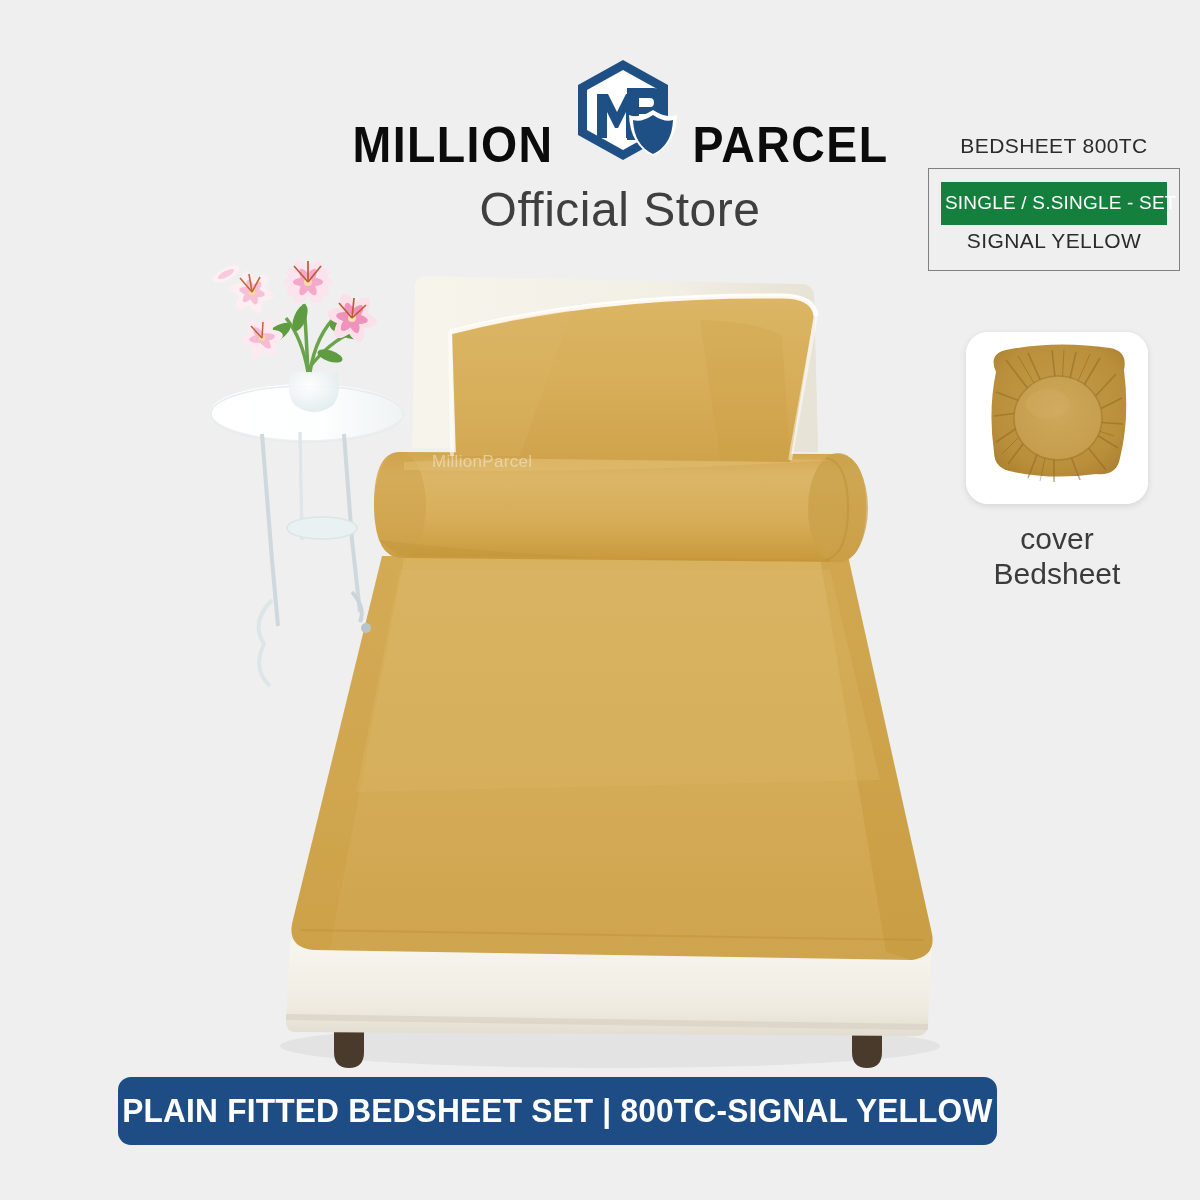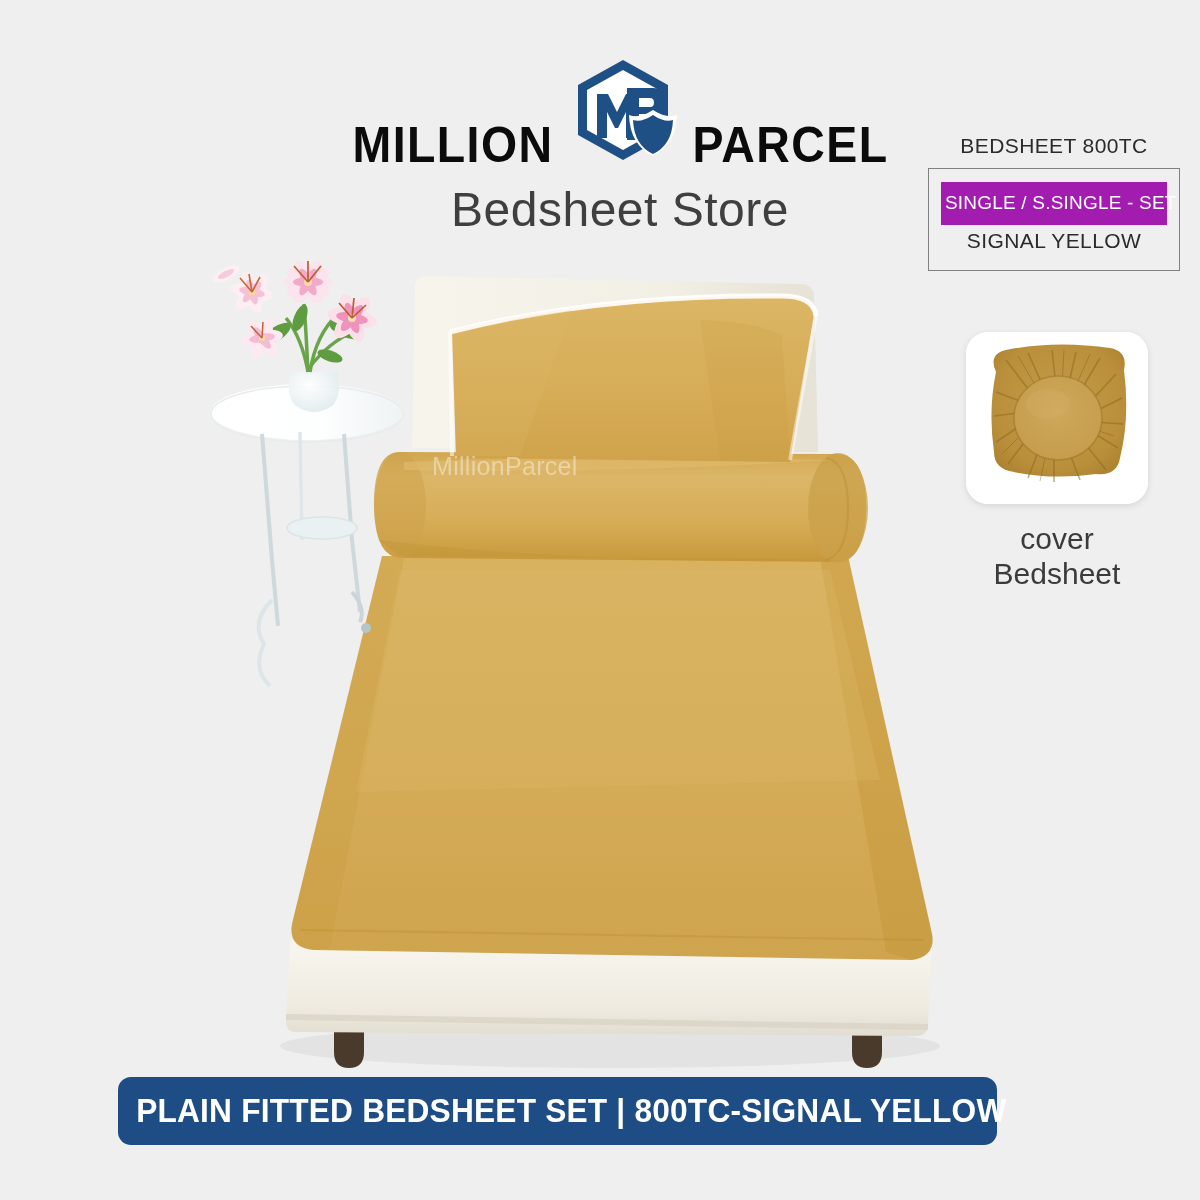--- a/index.html
+++ b/index.html
@@ -80,21 +80,21 @@
     color: #2b2b2b;
     letter-spacing: 0.4px;
     margin-bottom: 10px;
   }
   .info-box {
     border: 1.5px solid #808080;
     background: #efefef;
     padding: 13px 12px 14px 12px;
   }
   .info-variant {
-    background: #a21caf;
+    background: #15803d;
     color: #ffffff;
     font-size: 19px;
     letter-spacing: 0.2px;
     text-align: center;
     padding: 10px 4px 11px 4px;
     white-space: nowrap;
   }
   .info-color {
     text-align: center;
     font-size: 21px;
@@ -135,39 +135,39 @@
     left: 0; top: 0;
     width: 1200px; height: 1200px;
     pointer-events: none;
   }
   .scene svg { display: block; }
 
   .watermark {
     position: absolute;
     left: 432px;
     top: 452px;
-    font-size: 25px;
+    font-size: 17px;
     color: rgba(255,255,255,0.40);
     letter-spacing: 0.3px;
     font-weight: 400;
     text-align: right;
   }
 
   
   .banner {
     position: absolute;
     left: 118px;
     top: 1077px;
     width: 879px;
     height: 68px;
     background: #1e4d86;
     border-radius: 13px;
     display: flex;
     align-items: center;
-    justify-content: flex-start;
+    justify-content: center;
   }
   .banner-text {
     color: #ffffff;
     font-size: 33px;
     font-weight: 700;
     letter-spacing: 0.2px;
     transform: scaleX(0.96);
     white-space: nowrap;
   }
 </style>
@@ -428,21 +428,21 @@
           <path d="M74 44 L85 44 q4 0 4 4.5 q0 4.5 -4 4.5 L74 53 Z" fill="#ffffff"></path>
 
           <path d="M88 56 q14 9 24 5 q-1 30 -24 41 q-23 -11 -24 -41 q10 4 24 -5 Z" fill="#ffffff"></path>
           <path d="M88 61 q12 8 20 5 q-1 25 -20 34 q-19 -9 -20 -34 q8 3 20 -5 Z" fill="#1e5086"></path>
         </svg>
       </span>
 
       <span class="brand-word">PARCEL</span>
     </div>
 
-    <div class="official-store">Bedsheet Store</div>
+    <div class="official-store">Official Store</div>
   </div>
 
   <div class="info-panel">
     <div class="info-title">BEDSHEET 800TC</div>
     <div class="info-box">
       <div class="info-variant">SINGLE / S.SINGLE - SET</div>
       <div class="info-color">SIGNAL YELLOW</div>
     </div>
   </div>
 

